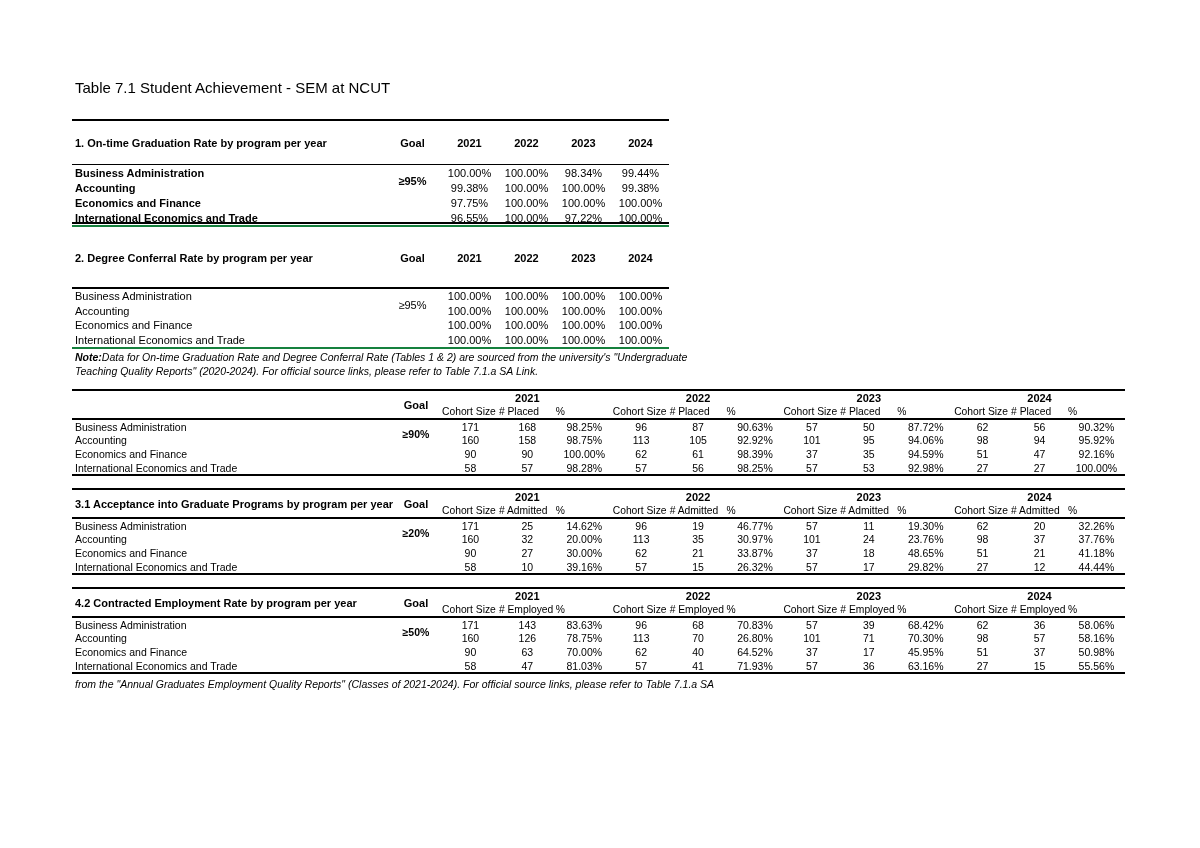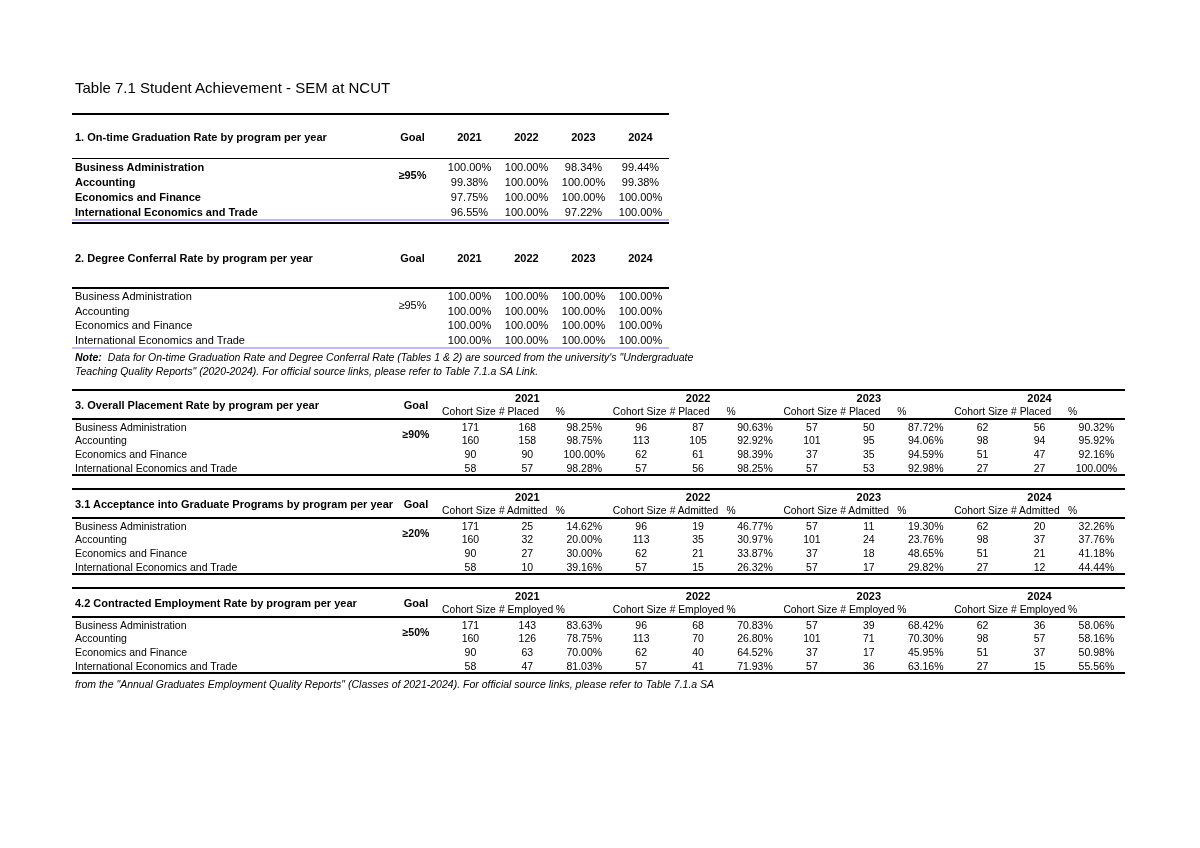--- a/index.html
+++ b/index.html
@@ -4,39 +4,39 @@
 <style>
   html,body{margin:0;padding:0;background:#ffffff;}
   body{width:1200px;height:848px;position:relative;overflow:hidden;
        font-family:"Liberation Sans","DejaVu Sans",sans-serif;color:#000;}
   .abs{position:absolute;}
   .doc-title{left:75px;top:79px;font-size:15px;letter-spacing:0;}
   .bold{font-weight:bold;}
   
   .tbl-small{left:72px;width:597px;}
   .s-grid{display:grid;grid-template-columns:312px 57px repeat(4,57px);align-items:center;}
-  #t1-block{top:113px;border-top:2px solid #000;}
+  #t1-block{top:119px;border-top:2px solid #000;}
   #t1-block .s-head{height:43px;border-bottom:1px solid #000;font-size:11px;font-weight:bold;}
   .s-title{padding-left:3px;text-align:left;}
   .s-ctr{text-align:center;}
-  .s-data{position:relative;border-bottom:2px solid #c4b5fd;}
+  .s-data{position:relative;border-bottom:2px solid #15803d;}
   .tbl-small .drow{display:grid;grid-template-columns:312px 57px repeat(4,57px);height:15px;align-items:center;font-size:11px;}
   #t1-block .drow .name{font-weight:bold;}
   .drow .name{padding-left:3px;white-space:nowrap;}
   .drow .val{text-align:center;}
   .goal-overlay{position:absolute;left:312px;width:57px;top:1px;height:29px;display:flex;align-items:center;justify-content:center;font-size:11px;}
   .separator{left:72px;top:222px;width:597px;border-top:2px solid #000;height:0;}
   #t2-head{top:250px;height:16px;font-size:11px;font-weight:bold;}
   #t2-data{top:287px;border-top:2px solid #000;}
   #t2-data .drow{height:14.5px;}
   
   .note{left:75px;font-size:10.5px;font-style:italic;line-height:14px;}
   #note1{top:350px;}
   #note2{top:677px;}
-  .note-label{font-weight:bold;padding-right:6px;}
+  .note-label{font-weight:bold;padding-right:0;}
   
   .tbl-big{left:72px;width:1053px;border-top:2px solid #000;}
   #t3-block{top:389px;} #t31-block{top:488px;} #t32-block{top:587px;}
   .b-head{display:grid;grid-template-columns:318px 52px repeat(12,56.9166px);grid-template-rows:14px 13px;border-bottom:2px solid #000;}
   .bh-title{grid-column:1;grid-row:1/3;display:flex;align-items:center;padding-left:3px;font-size:11px;font-weight:bold;white-space:nowrap;}
   .bh-goal{grid-column:2;grid-row:1/3;display:flex;align-items:center;justify-content:center;font-size:11px;font-weight:bold;}
   .bh-year{grid-row:1;text-align:center;font-size:11px;font-weight:bold;line-height:14px;}
   .bh-sub{grid-row:2;font-size:10.3px;line-height:13px;white-space:nowrap;}
   .b-data{position:relative;border-bottom:2px solid #000;}
   .tbl-big .drow{display:grid;grid-template-columns:318px 52px repeat(12,56.9166px);height:13.6px;align-items:center;font-size:10.5px;}
@@ -139,21 +139,20 @@
     </div>
   </div>
 
 <div class="abs note" id="note1">
   <div><span class="note-label">Note:</span><span>Data for On-time Graduation Rate and Degree Conferral Rate (Tables 1 &amp; 2) are sourced from the university's "Undergraduate</span></div>
   <div>Teaching Quality Reports" (2020-2024). For official source links, please refer to Table 7.1.a SA Link.</div>
 </div>
 
 <div class="abs tbl-big" id="t3-block">
   <div class="b-head">
-    <div class="bh-title">3. Overall Placement Rate by program per year</div>
     <div class="bh-goal">Goal</div>
     <div class="bh-year" style="grid-column:3/6">2021</div>
     <div class="bh-year" style="grid-column:6/9">2022</div>
     <div class="bh-year" style="grid-column:9/12">2023</div>
     <div class="bh-year" style="grid-column:12/15">2024</div>
     <div class="bh-sub" style="grid-column:3">Cohort Size</div>
     <div class="bh-sub" style="grid-column:4"># Placed</div>
     <div class="bh-sub" style="grid-column:5">%</div>
     <div class="bh-sub" style="grid-column:6">Cohort Size</div>
     <div class="bh-sub" style="grid-column:7"># Placed</div>

